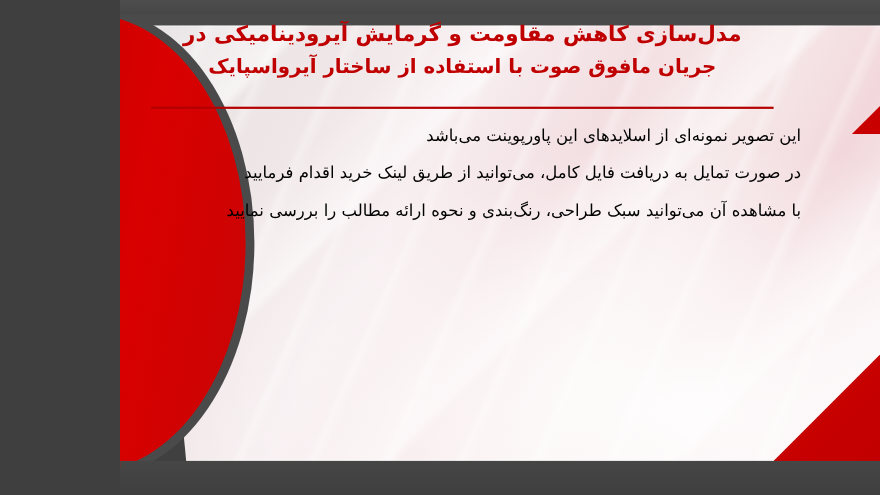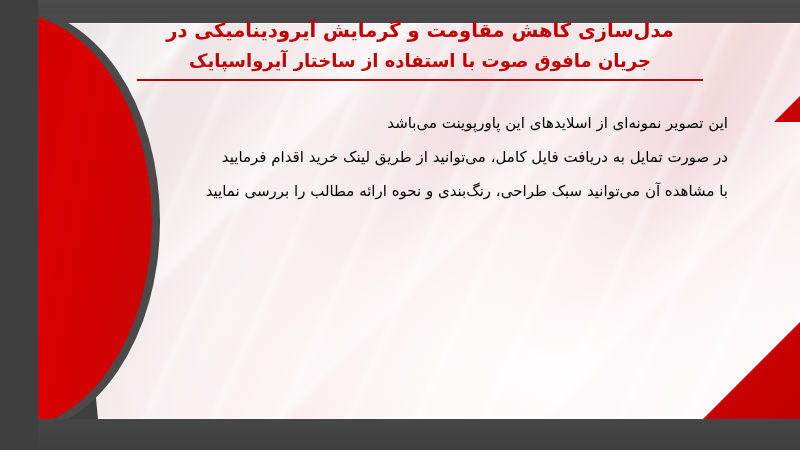--- a/index.html
+++ b/index.html
@@ -11,21 +11,21 @@
   body {
     width: 800px;
     height: 450px;
     overflow: hidden;
     font-family: "DejaVu Sans", "Liberation Sans", sans-serif;
   }
 
   
   .slide {
     position: relative;
-    width: 762px;
+    width: 691px;
     height: 450px;
     overflow: hidden;
     background: #454545;
   }
 
   
   .frame-bg {
     position: absolute;
     inset: 0;
     background: linear-gradient(180deg, #4a4a4a 0%, #474747 55%, #3e3e3e 100%);
@@ -160,21 +160,21 @@
     color: #c00000;
     font-weight: bold;
     font-size: 19.5px;
     line-height: 30px;
     letter-spacing: 0px;
     white-space: nowrap;
     direction: rtl;
   }
   .title-line.second {
     font-size: 18px;
-    padding-bottom: 2px;
+    padding-bottom: 20px;
   }
   .title-rule {
     margin: 1px auto 0 auto;
     width: 566px;
     height: 1.6px;
     background: #b40000;
   }
 
   
   .body-block {

